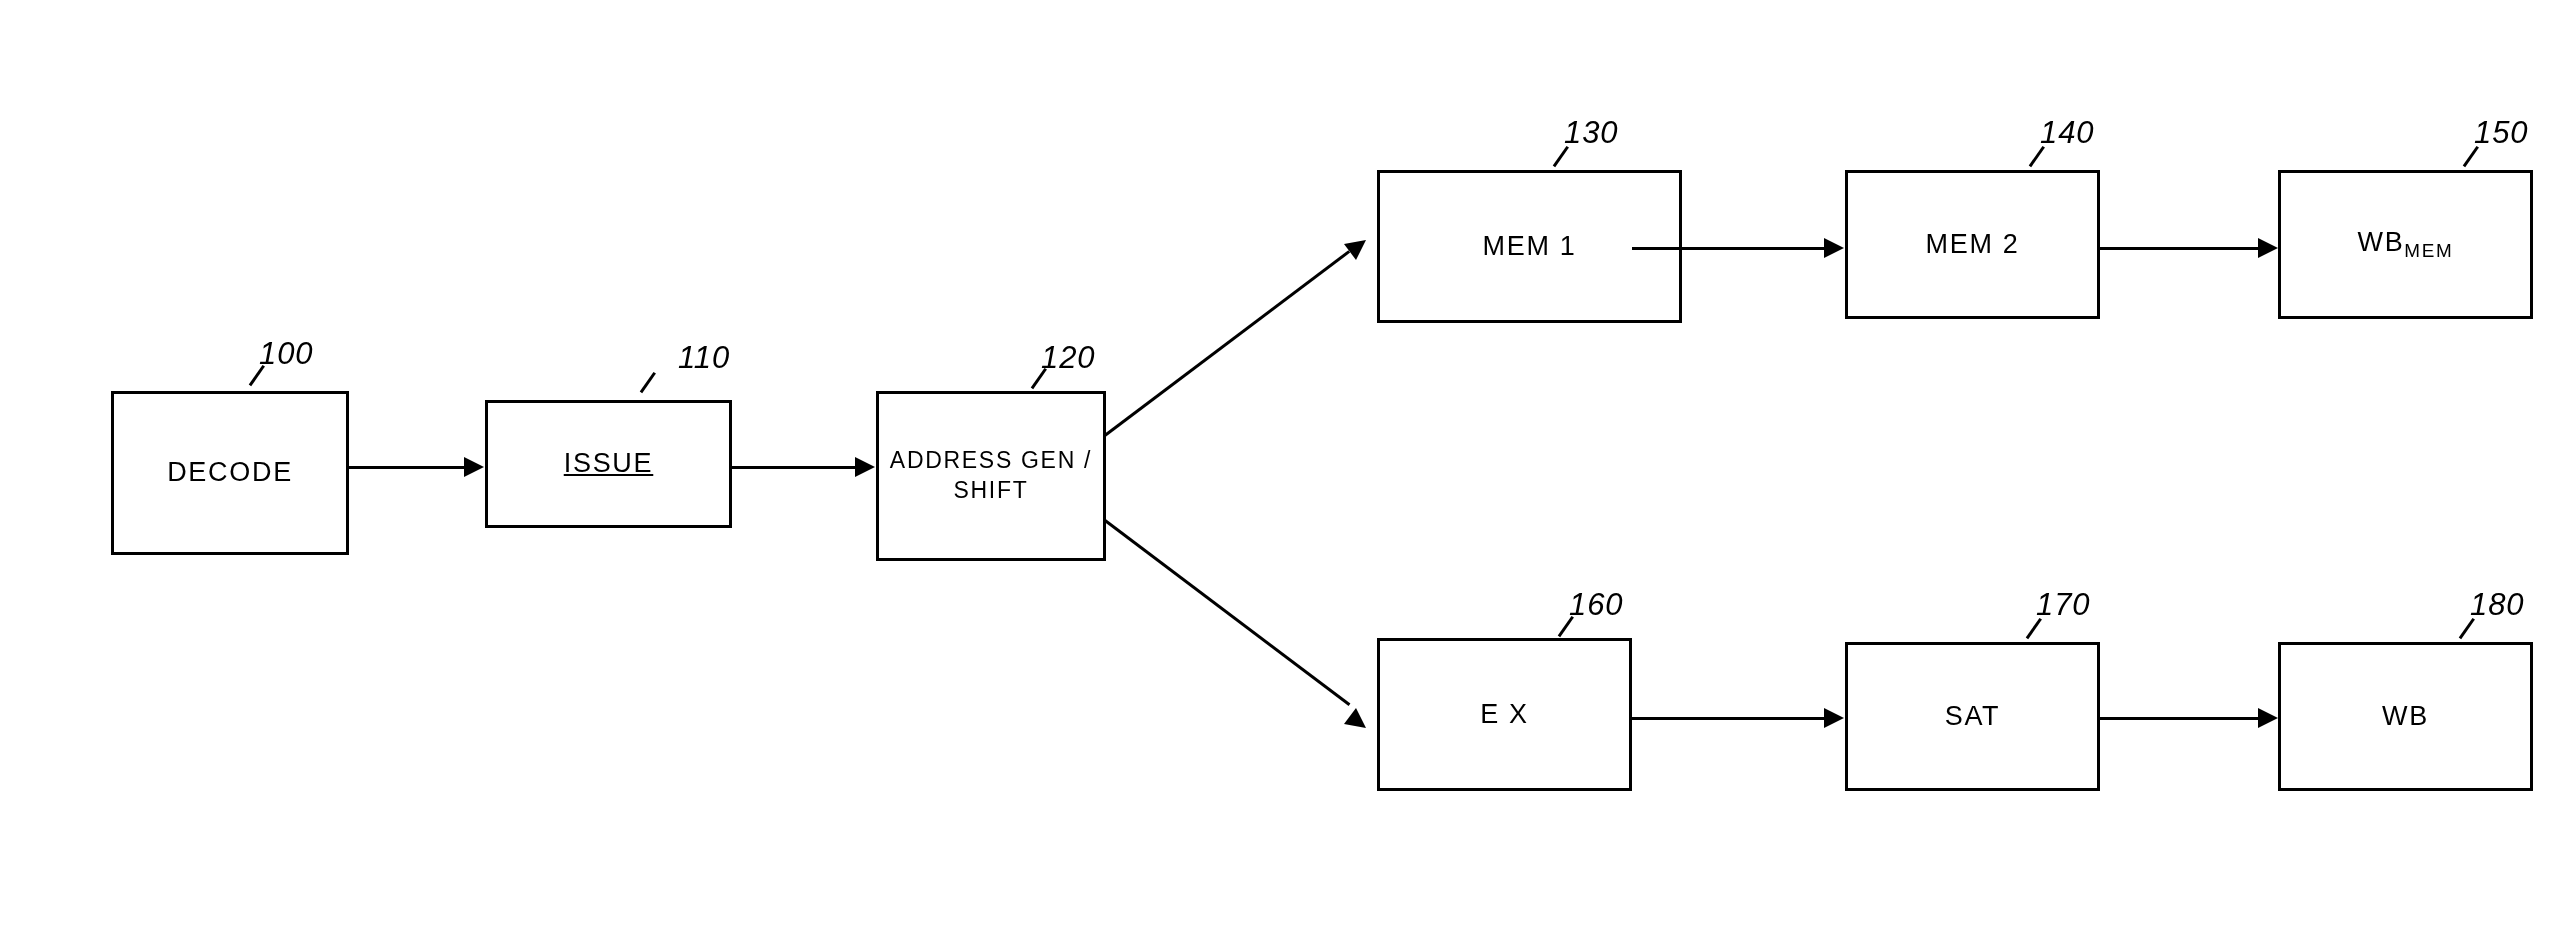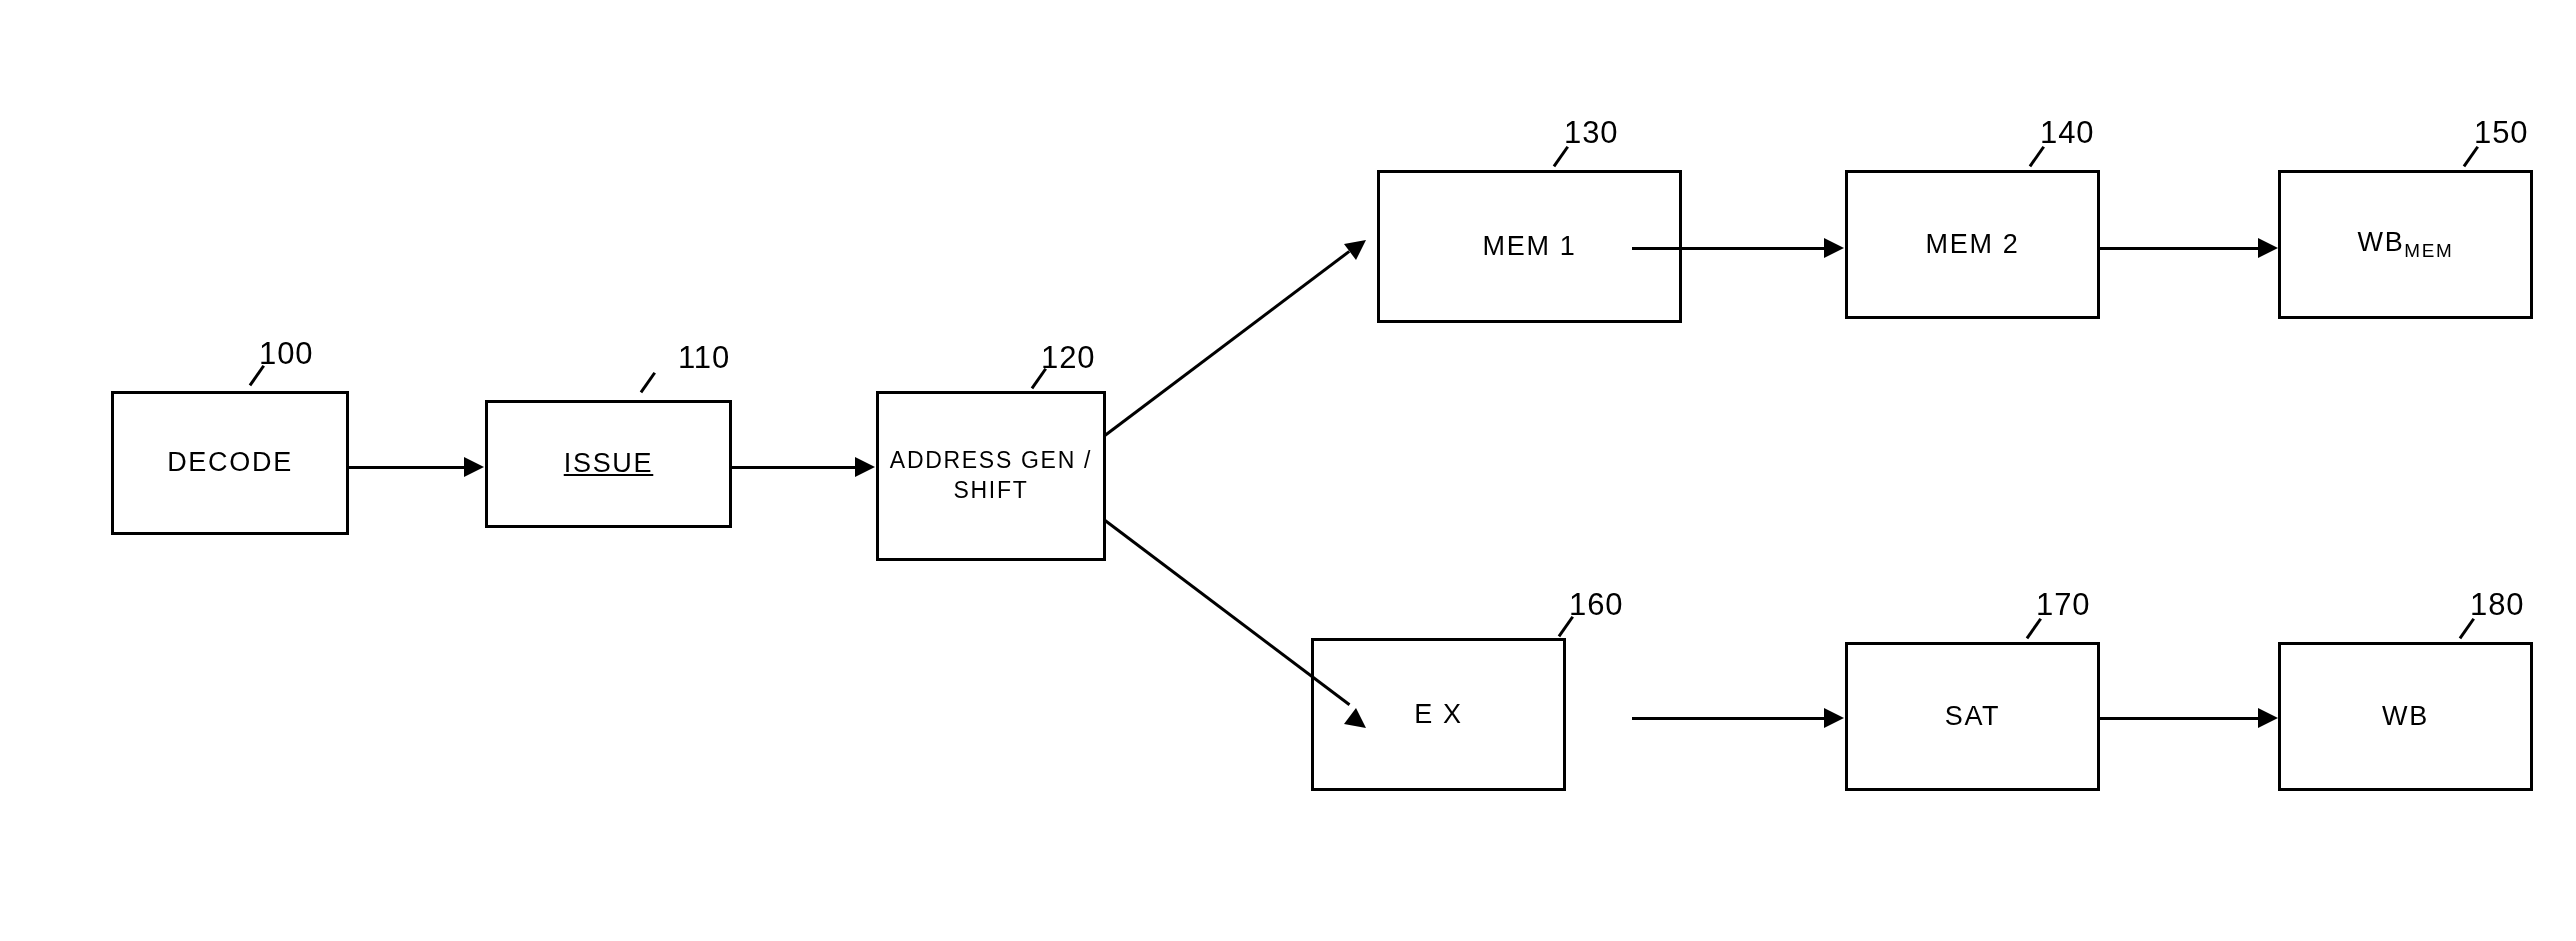--- a/index.html
+++ b/index.html
@@ -27,20 +27,21 @@
       text-transform: uppercase;
       padding: 6.8px;
       line-height: 1.3;
     }
     .box-small-text {
       font-size: 23px;
     }
     .label {
       position: absolute;
       font-size: 31px;
+      font-style: italic;
       letter-spacing: 0.9px;
     }
     .arrow-line {
       position: absolute;
       background: #000;
       height: 3.4px;
       transform-origin: left center;
     }
     .arrow-head {
       position: absolute;
@@ -59,21 +60,21 @@
       position: absolute;
       width: 24px;
       height: 3.4px;
       background: #000;
       transform: rotate(-55deg);
     }
   </style>
 </head>
 <body>
 
-<div class="box" style="left:111px; top:391px; width:238px; height:144px;">
+<div class="box" style="left:111px; top:391px; width:238px; height:164px;">
   <span>DECODE</span>
 </div>
 <div class="label" style="left:259px; top:336px;">100</div>
 <div class="tick" style="left:245px; top:374px;"></div>
 
 <div class="box" style="left:485px; top:400px; width:247px; height:128px;text-decoration:underline;">
   <span>ISSUE</span>
 </div>
 <div class="label" style="left:650px; top:340px;margin-left:28px;">110</div>
 <div class="tick" style="left:636px; top:381px;"></div>
@@ -97,21 +98,21 @@
 <div class="tick" style="left:2025px; top:155px;"></div>
 
 <div class="box" style="left:2278px; top:170px; width:255px; height:149px;">
   <span>
     <span>WB</span><span class="sub">MEM</span>
   </span>
 </div>
 <div class="label" style="left:2474px; top:115px;">150</div>
 <div class="tick" style="left:2459px; top:155px;"></div>
 
-<div class="box" style="left:1311px; top:638px; width:255px; height:153px;">
+<div class="box" style="left:1377px; top:638px; width:255px; height:153px;">
   <span>E X</span>
 </div>
 <div class="label" style="left:1569px; top:587px;">160</div>
 <div class="tick" style="left:1554px; top:625px;"></div>
 
 <div class="box" style="left:1845px; top:642px; width:255px; height:149px;">
   <span>SAT</span>
 </div>
 <div class="label" style="left:2036px; top:587px;">170</div>
 <div class="tick" style="left:2022px; top:627px;"></div>

